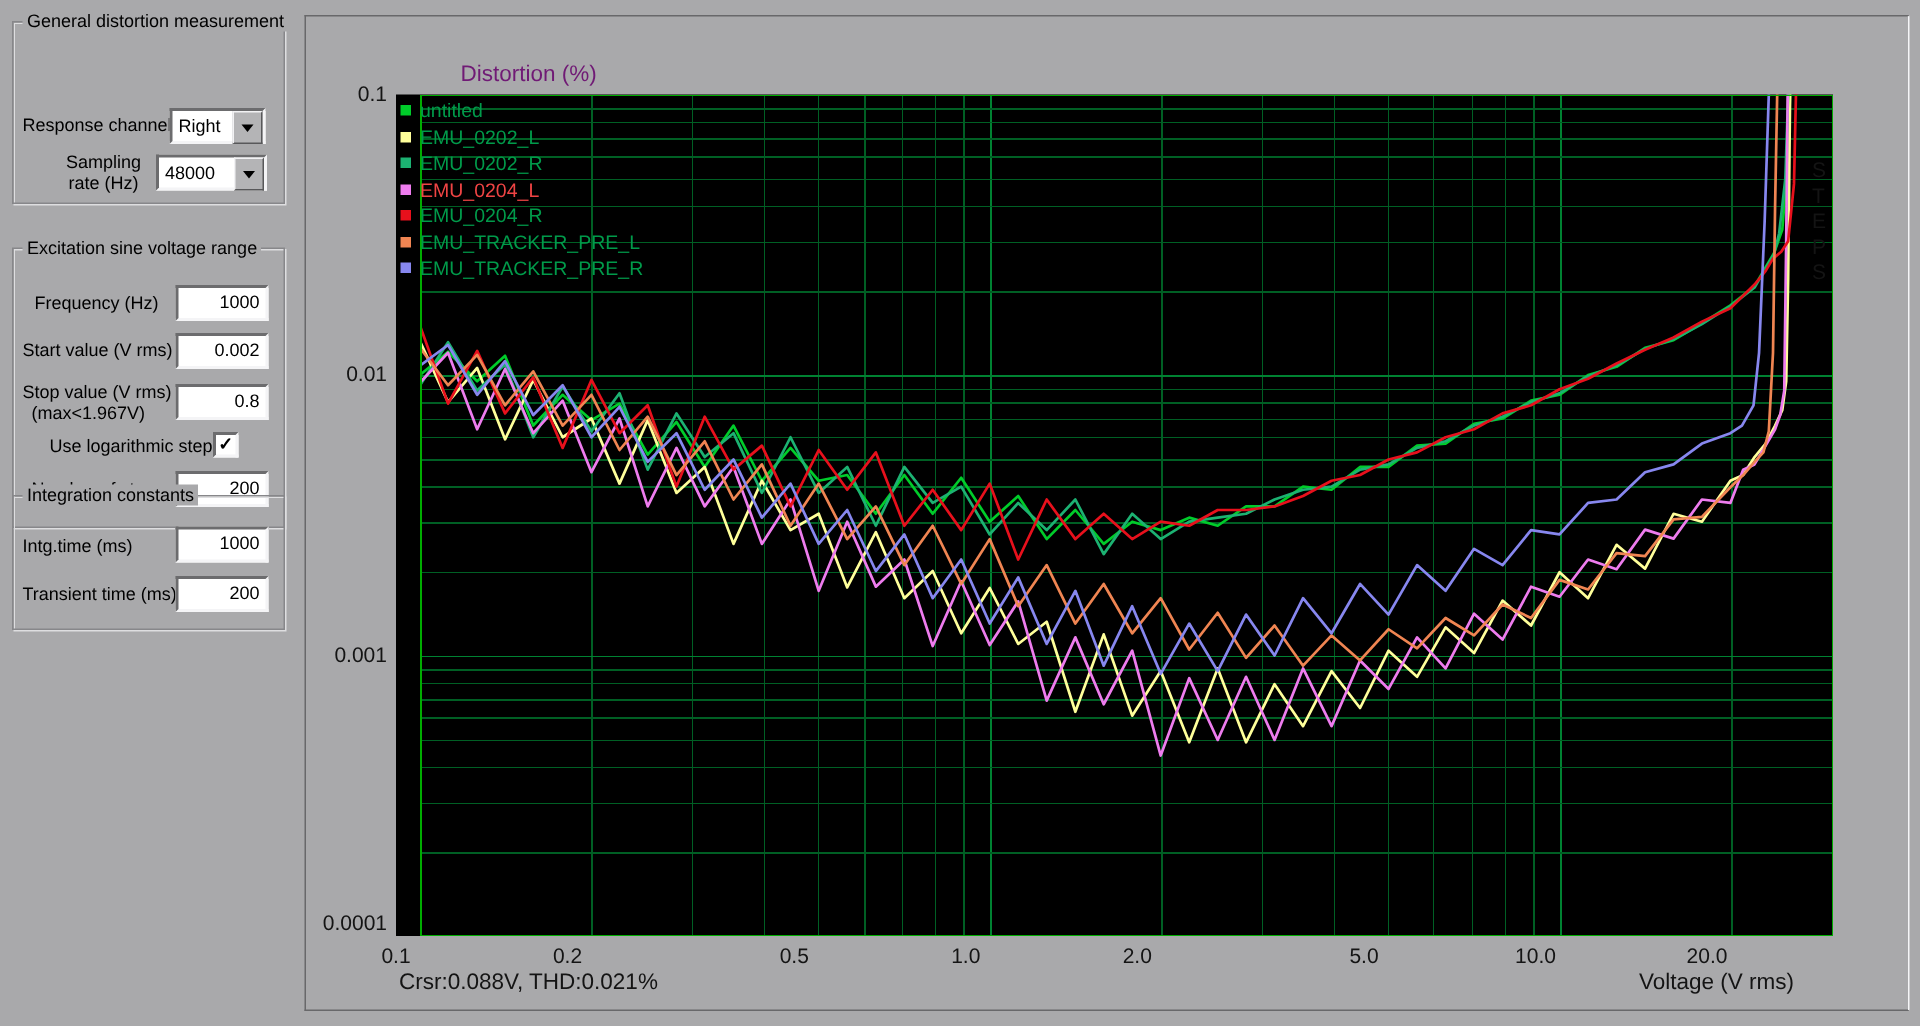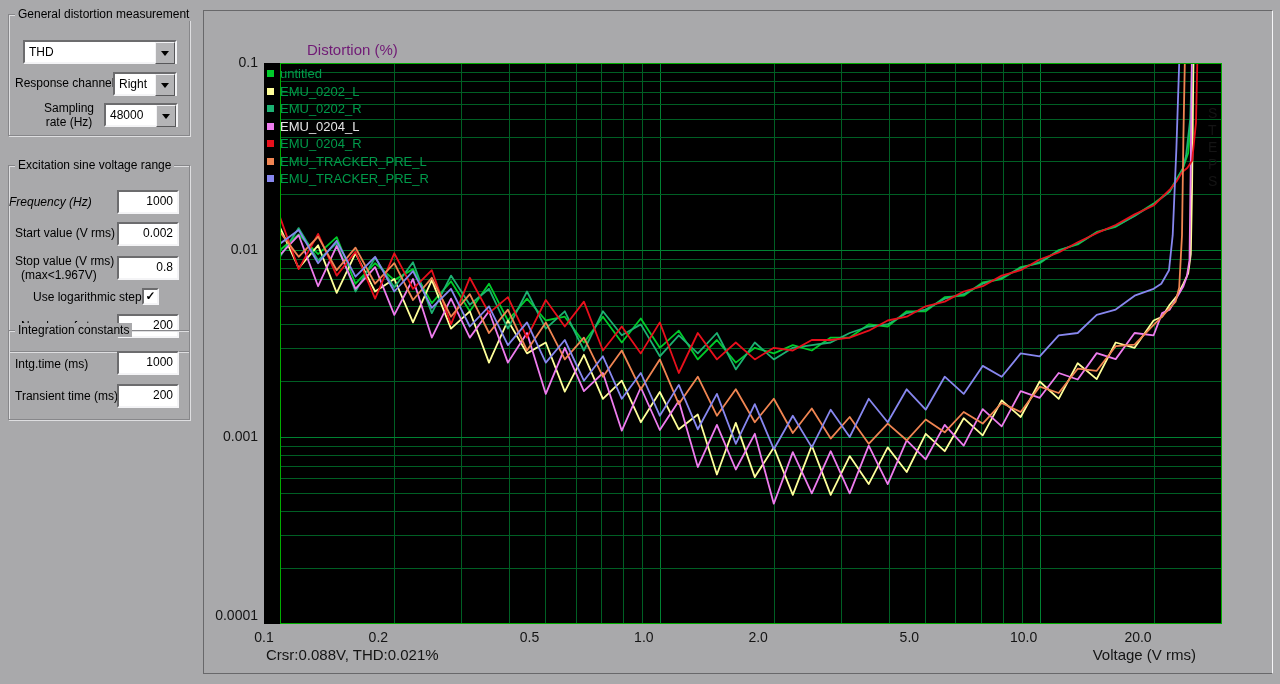--- a/index.html
+++ b/index.html
@@ -30,46 +30,40 @@
   .legswatch{width:7px;height:7px;margin-right:6px;flex:0 0 7px;}
   .leglabel{font-size:13px;color:#009a4a;white-space:nowrap;}
 </style>
 </head>
 <body>
 
 <div>
 
   <div class="groupbox" style="top:14px;height:120px;">
     <span class="gtitle">General distortion measurement</span>
-    <div class="combo" style="left:14px;top:25px;width:150px;">
-      <span class="cval">THD</span>
-      <span class="cbtn">
-          <span class="tri"></span>
-        </span>
-    </div>
     <span class="lbl" style="left:6px;top:61px;">Response channel</span>
     <div class="combo" style="left:104px;top:57px;width:60px;">
       <span class="cval">Right</span>
       <span class="cbtn">
           <span class="tri"></span>
         </span>
     </div>
     <span class="lbl" style="left:30px;top:86px;width:60px;text-align:center;">Sampling</span>
     <span class="lbl" style="left:30px;top:100px;width:60px;text-align:center;">rate (Hz)</span>
     <div class="combo" style="left:95px;top:88px;width:70px;">
       <span class="cval">48000</span>
       <span class="cbtn">
           <span class="tri"></span>
         </span>
     </div>
   </div>
 
   <div class="groupbox" style="top:138px;height:185px;margin-top:27px;">
     <span class="gtitle">Excitation sine voltage range</span>
-    <span class="lbl" style="left:0;top:29px;font-style:italic;">Frequency (Hz)</span>
+    <span class="lbl" style="left:14px;top:29px;">Frequency (Hz)</span>
     <div class="field" style="left:108px;top:24px;">1000</div>
     <span class="lbl" style="left:6px;top:60px;">Start value (V rms)</span>
     <div class="field" style="left:108px;top:56px;">0.002</div>
     <span class="lbl" style="left:6px;top:88px;">Stop value (V rms)</span>
     <span class="lbl" style="left:12px;top:102px;">(max&lt;1.967V)</span>
     <div class="field" style="left:108px;top:90px;">0.8</div>
     <span class="lbl" style="left:24px;top:124px;">Use logarithmic steps</span>
     <div class="checkbox" style="left:133px;top:122px;">✓</div>
     <span class="lbl" style="left:12px;top:153px;">Number of steps</span>
     <div class="field" style="left:108px;top:148px;">200</div>
@@ -158,21 +152,21 @@
         <div class="legrow">
           <span class="legswatch" style="background: rgb(255, 255, 154);"></span>
           <span class="leglabel" style="color: rgb(0, 154, 74);">EMU_0202_L</span>
         </div>
         <div class="legrow">
           <span class="legswatch" style="background: rgb(28, 178, 114);"></span>
           <span class="leglabel" style="color: rgb(0, 154, 74);">EMU_0202_R</span>
         </div>
         <div class="legrow">
           <span class="legswatch" style="background: rgb(238, 124, 238);"></span>
-          <span class="leglabel" style="color: #e5e5e5;">EMU_0204_L</span>
+          <span class="leglabel" style="color: #ef4444;">EMU_0204_L</span>
         </div>
         <div class="legrow">
           <span class="legswatch" style="background: rgb(232, 16, 28);"></span>
           <span class="leglabel" style="color: rgb(0, 154, 74);">EMU_0204_R</span>
         </div>
         <div class="legrow">
           <span class="legswatch" style="background: rgb(240, 133, 82);"></span>
           <span class="leglabel" style="color: rgb(0, 154, 74);">EMU_TRACKER_PRE_L</span>
         </div>
         <div class="legrow">

